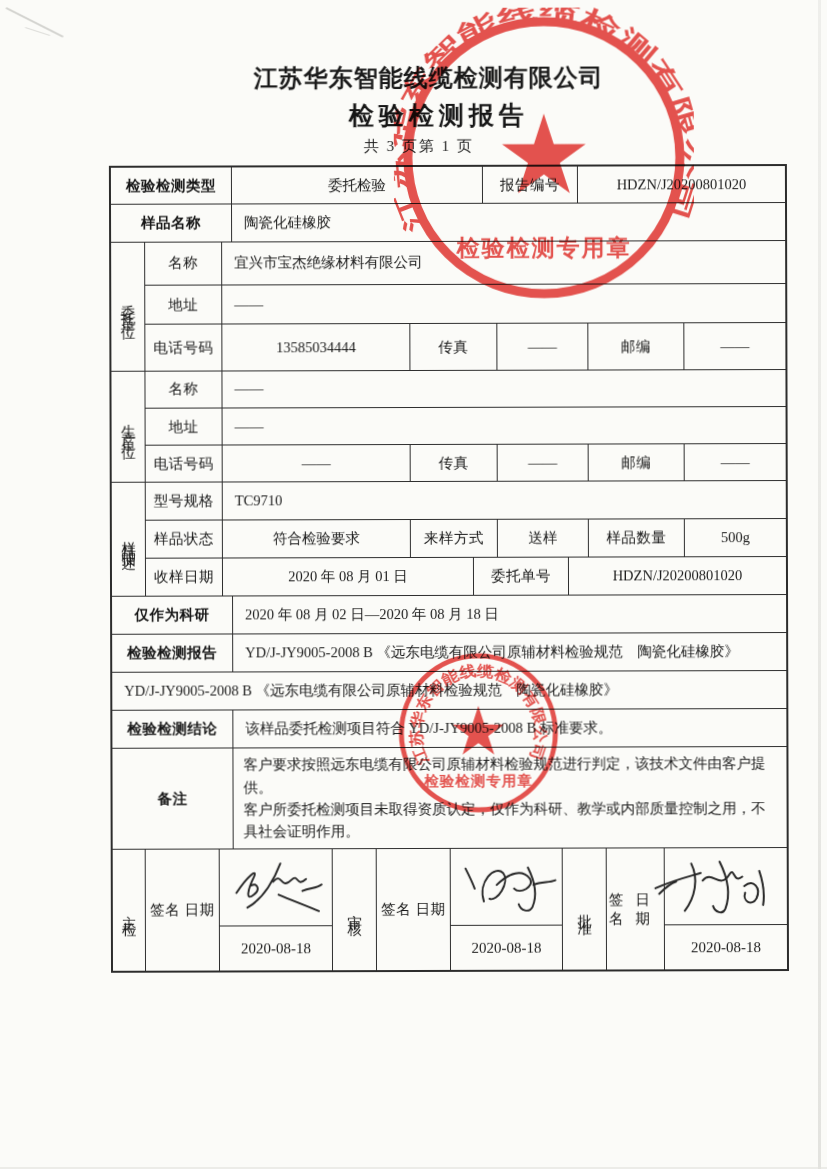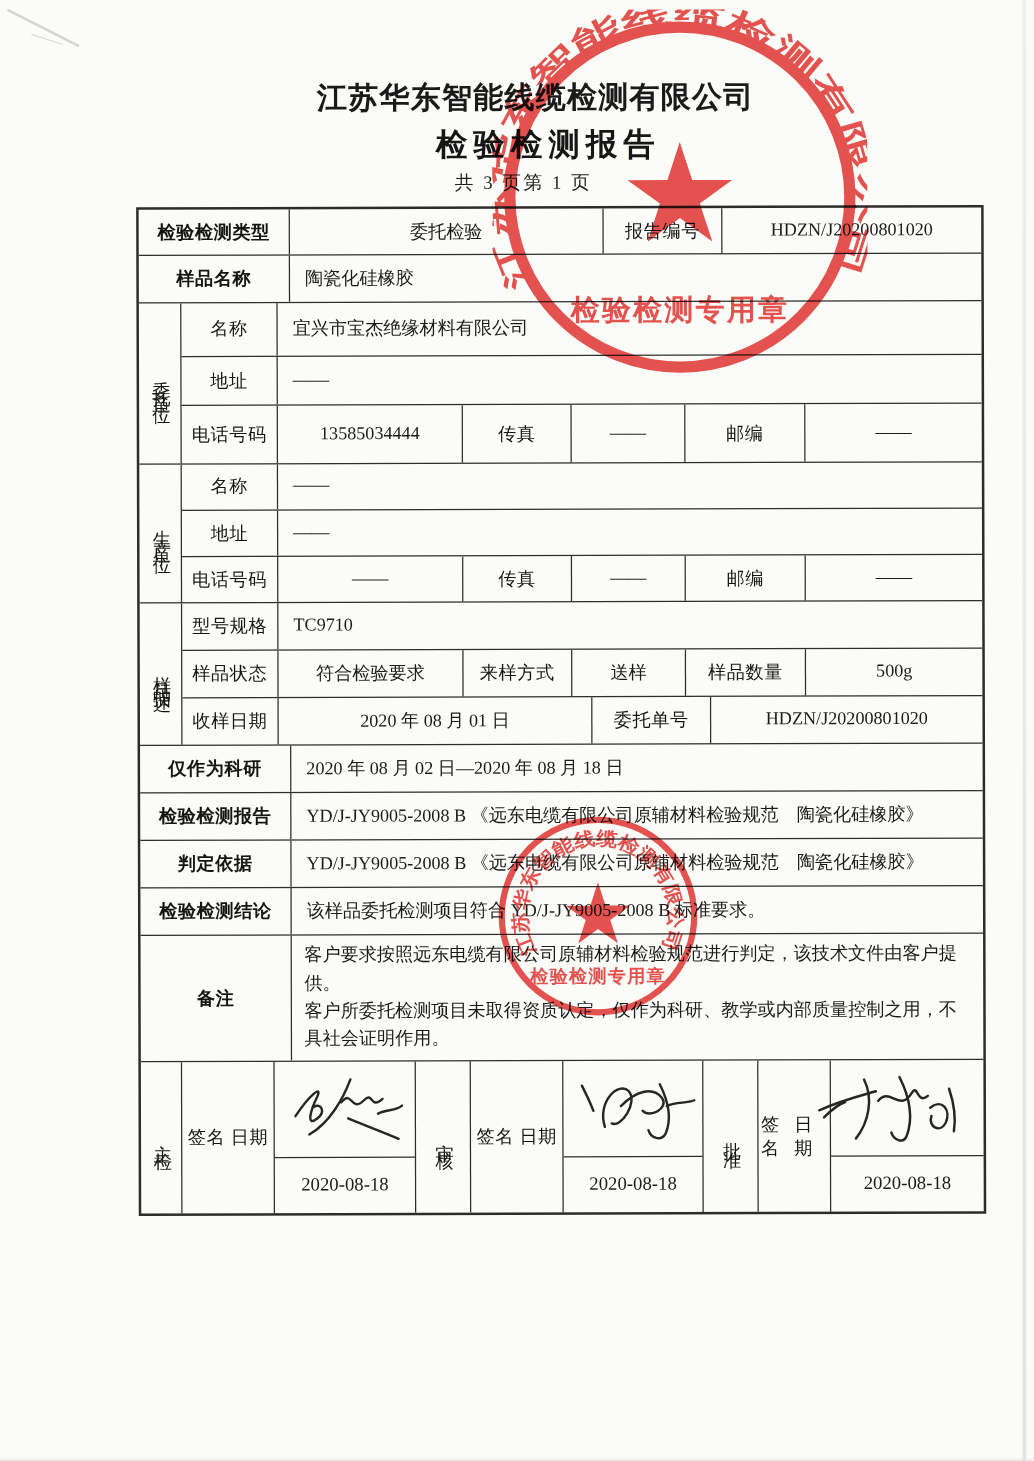--- a/index.html
+++ b/index.html
@@ -48,21 +48,21 @@
   .srow { display:flex; border-bottom:1px solid #2e2e2e; }
   .srow:last-child { border-bottom:none; }
   .num { font-family:"Liberation Serif","DejaVu Serif",serif; }
 
   
   .w-label { width:121px; flex:none;font-weight:bold; }
   .w-A { width:34px; flex:none; }
   .w-B { width:77px; flex:none; }
   .w-v1 { width:251px; flex:none; }
   .w-k2 { width:95px; flex:none; }
-  .w-p1 { width:148px; flex:none; }
+  .w-p1 { width:188px; flex:none; }
   .w-p2 { width:87px; flex:none; }
   .w-p3 { width:91px; flex:none; }
   .w-p4 { width:96px; flex:none; }
   .grow { flex:1; }
 
   
   .remark-cell { flex:1; display:flex; flex-direction:column; justify-content:center; align-items:flex-start; padding:6px 10px; line-height:1.55; }
   .remark-cell div { text-align:left; }
 
   
@@ -180,21 +180,20 @@
       <div class="td w-label lab">仅作为科研</div>
       <div class="td grow left num">2020 年 08 月 02 日—2020 年 08 月 18 日</div>
     </div>
 
     <div class="tr" style="height:38px">
       <div class="td w-label lab">检验检测报告</div>
       <div class="td grow left">YD/J-JY9005-2008 B 《远东电缆有限公司原辅材料检验规范　陶瓷化硅橡胶》</div>
     </div>
 
     <div class="tr" style="height:38px">
-      <div class="td w-label lab">判定依据</div>
       <div class="td grow left">YD/J-JY9005-2008 B 《远东电缆有限公司原辅材料检验规范　陶瓷化硅橡胶》</div>
     </div>
 
     <div class="tr" style="height:38px">
       <div class="td w-label lab">检验检测结论</div>
       <div class="td grow left">该样品委托检测项目符合 YD/J-JY9005-2008 B 标准要求。</div>
     </div>
 
     <div class="tr" style="height:101px">
       <div class="td w-label lab">备注</div>

